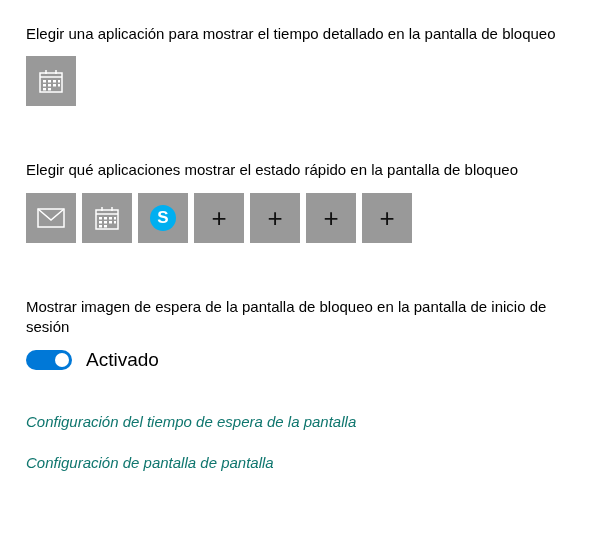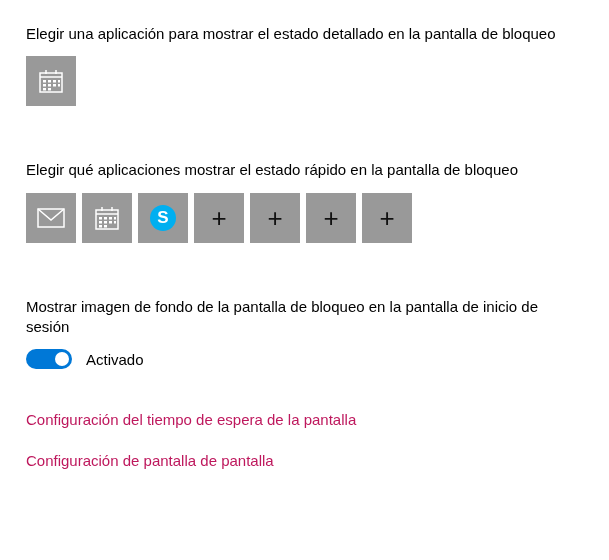--- a/index.html
+++ b/index.html
@@ -69,32 +69,33 @@
   }
   .toggle-knob {
     position: absolute;
     right: 3px;
     top: 3px;
     width: 14px;
     height: 14px;
     border-radius: 50%;
     background: #fff;
   }
-  .toggle-label { font-size: 15px; }
+  .toggle-label { font-size: 19px; }
   .link {
-    color: #be185d;
+    color: #0f766e;
     font-size: 15px;
     cursor: pointer;
     display: inline-block;
+    font-style: italic;
   }
 </style>
 </head>
 <body>
 
-<div class="section-label">Elegir una aplicación para mostrar el estado detallado en la pantalla de bloqueo</div>
+<div class="section-label">Elegir una aplicación para mostrar el tiempo detallado en la pantalla de bloqueo</div>
 <div class="tile-row">
   <div class="tile">
     <span>
       <svg width="26" height="26" viewBox="0 0 26 26">
         <rect x="2" y="5" width="22" height="19" fill="none" stroke="#fff" stroke-width="1.5"></rect>
         <line x1="2" y1="9" x2="24" y2="9" stroke="#fff" stroke-width="1.5"></line>
         <line x1="8" y1="2" x2="8" y2="6" stroke="#fff" stroke-width="1.5"></line>
         <line x1="18" y1="2" x2="18" y2="6" stroke="#fff" stroke-width="1.5"></line>
         <rect x="5" y="12" width="3" height="2.5" fill="#fff"></rect>
         <rect x="10" y="12" width="3" height="2.5" fill="#fff"></rect>
@@ -155,21 +156,21 @@
   <div class="tile">
     <span class="plus">+</span>
   </div>
   <div class="tile">
     <span class="plus">+</span>
   </div>
 </div>
 
 <div class="spacer-lg"></div>
 
-<div class="section-label">Mostrar imagen de fondo de la pantalla de bloqueo en la pantalla de inicio de sesión</div>
+<div class="section-label">Mostrar imagen de espera de la pantalla de bloqueo en la pantalla de inicio de sesión</div>
 <div class="toggle-row">
   <div class="toggle">
     <div class="toggle-knob"></div>
   </div>
   <div class="toggle-label">Activado</div>
 </div>
 
 <div class="spacer-md"></div>
 
 <div class="link-block"><span class="link">Configuración del tiempo de espera de la pantalla</span></div>

